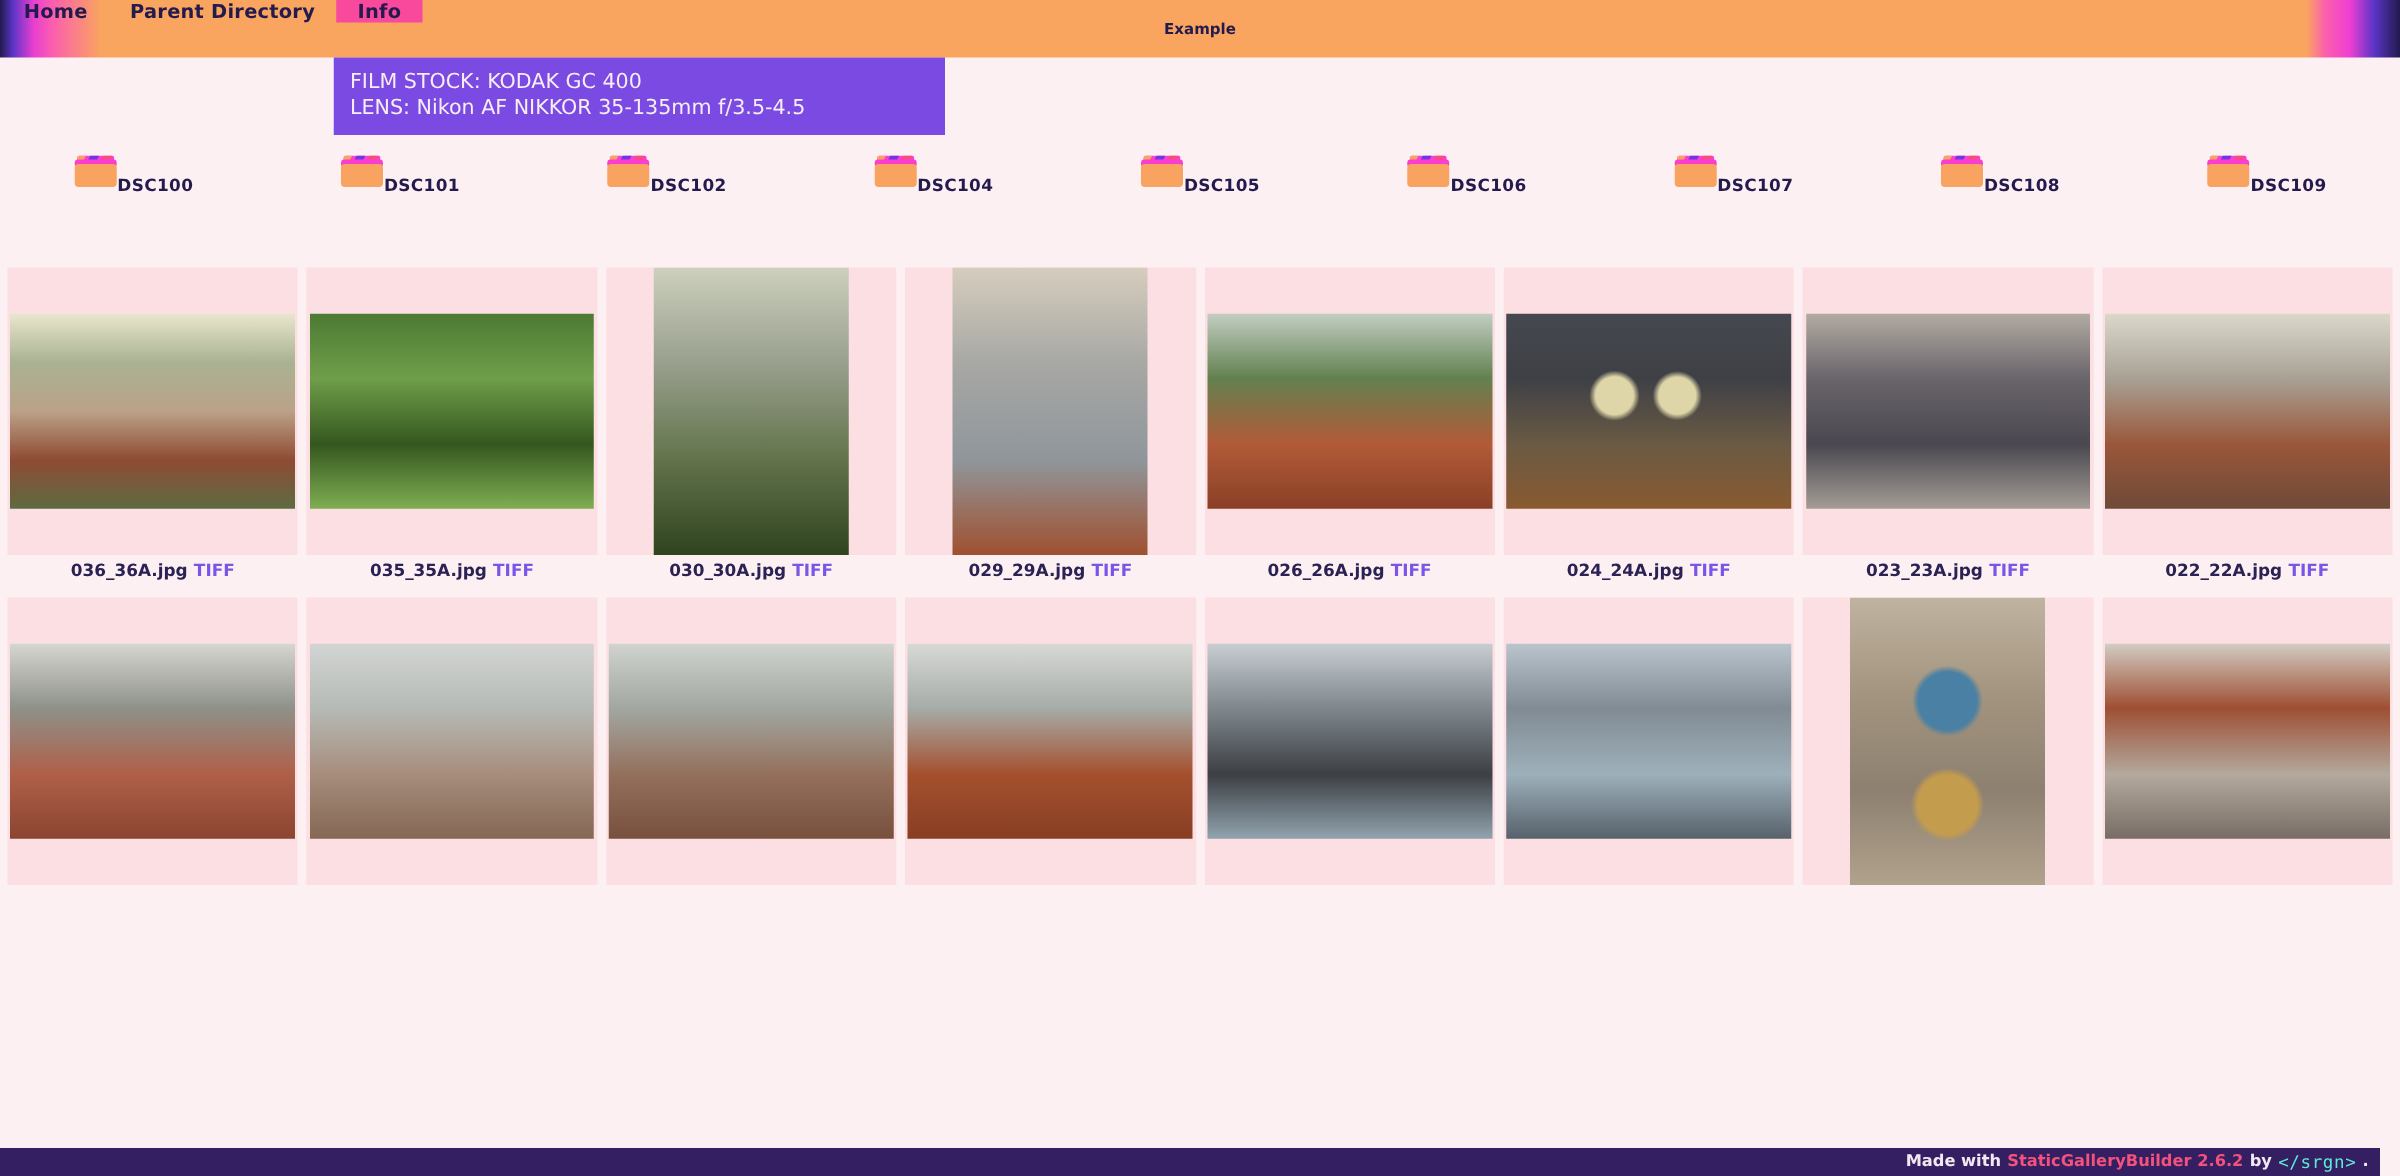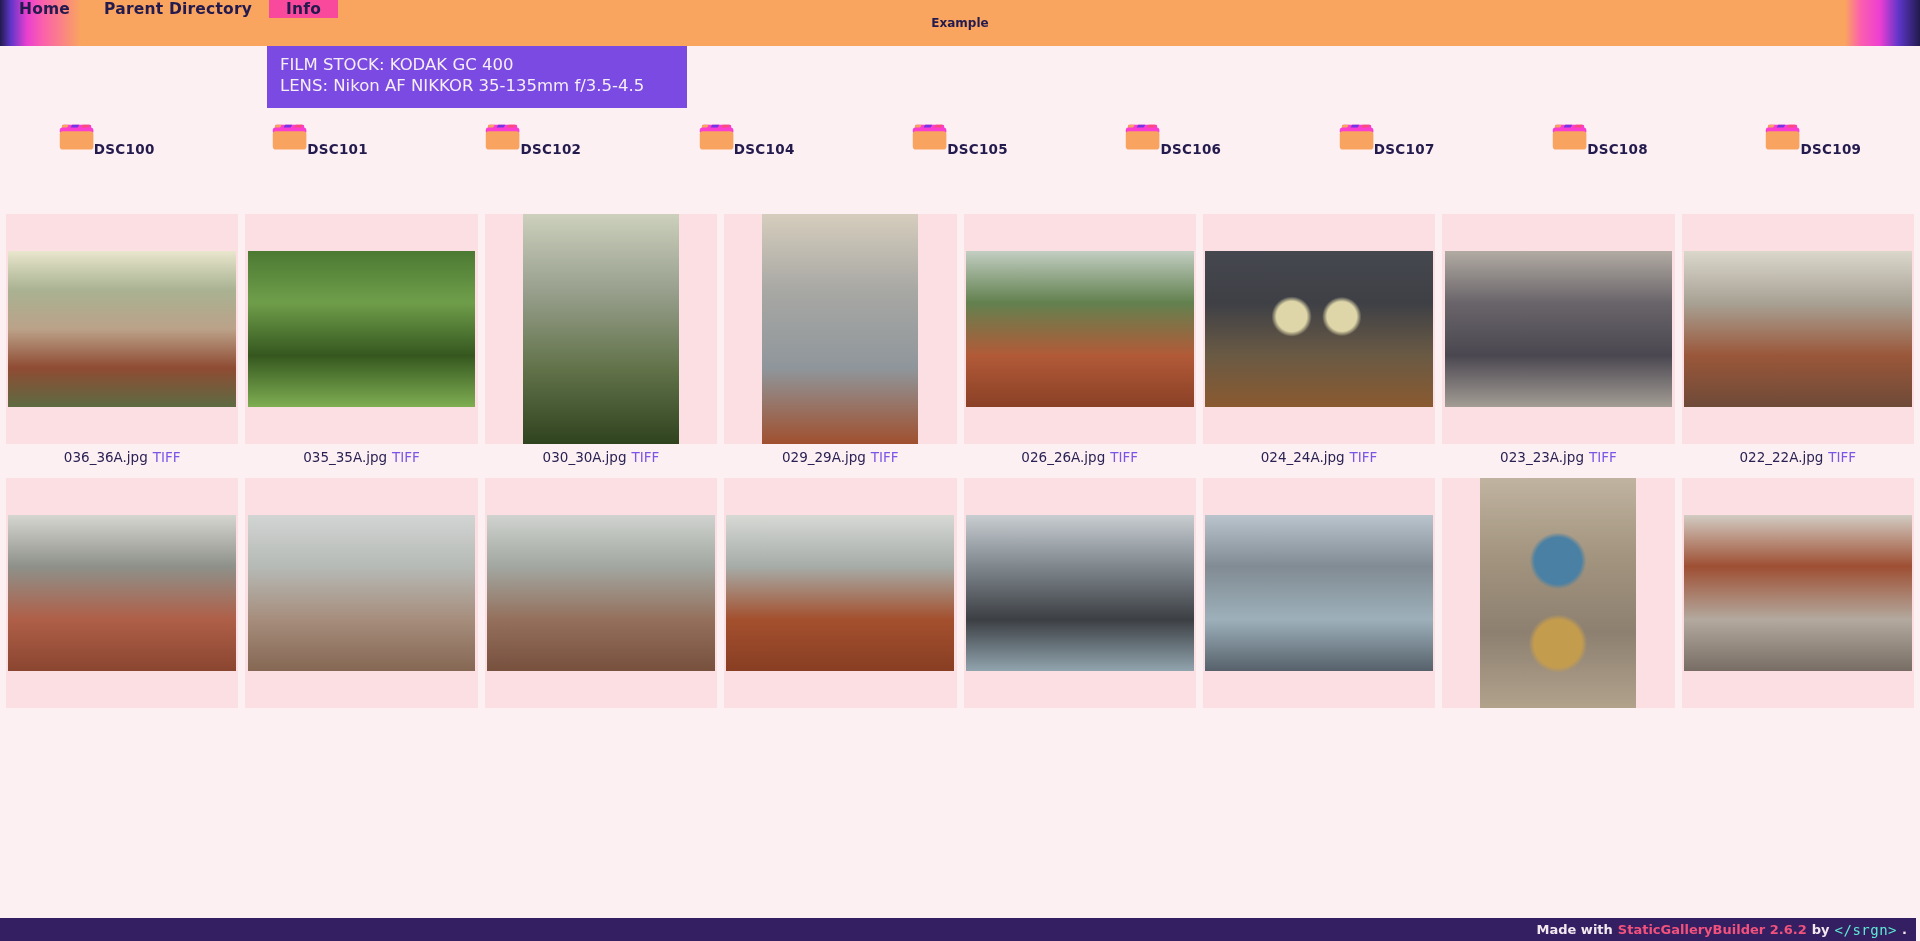--- a/index.html
+++ b/index.html
@@ -34,21 +34,21 @@
     position: absolute; left: 0; right: 0; top: 0; bottom: 0;
     display: flex; align-items: center; justify-content: center;
     font-size: 12px; font-weight: bold; color: #231a4e;
     pointer-events: none;
   }
 
   
   .tooltip {
     position: absolute;
     left: 267px; top: 46px;
-    width: 420px;
+    width: 489px;
     background: #7a4ae3;
     color: #f6eef5;
     padding: 8px 13px 12px 13px;
     font-size: 16.5px;
     line-height: 1.28;
     z-index: 30;
   }
 
   
   .folders { padding-top: 59px; }
@@ -82,29 +82,29 @@
     overflow: hidden;
     cursor: pointer;
   }
   .thumb { display: block; }
   .thumb.landscape { width: 98%; height: 156px; }
   .thumb.portrait  { width: 156px; height: 230px; }
   .caption {
     height: 26px;
     display: flex; align-items: center; justify-content: center;
     gap: 5px;
-    font-size: 13.5px; font-weight: normal;
+    font-size: 13.5px; font-weight: bold;
   }
   .caption .fname { color: #2a2254; text-decoration: none; cursor: pointer; }
   .caption .fmt   { color: #7b55e6; text-decoration: none; cursor: pointer; }
 
   
   .footer {
     position: fixed;
-    left: 0; right: 4px; bottom: 0;
+    left: 0; right: 16px; bottom: 0;
     height: 23px;
     background: #341f63;
     display: flex; align-items: center; justify-content: flex-end;
     padding-right: 9px;
     font-size: 13px; font-weight: bold;
     color: #f3e8ef;
     z-index: 40;
     gap: 5px;
     padding-left: 12px;
   }

